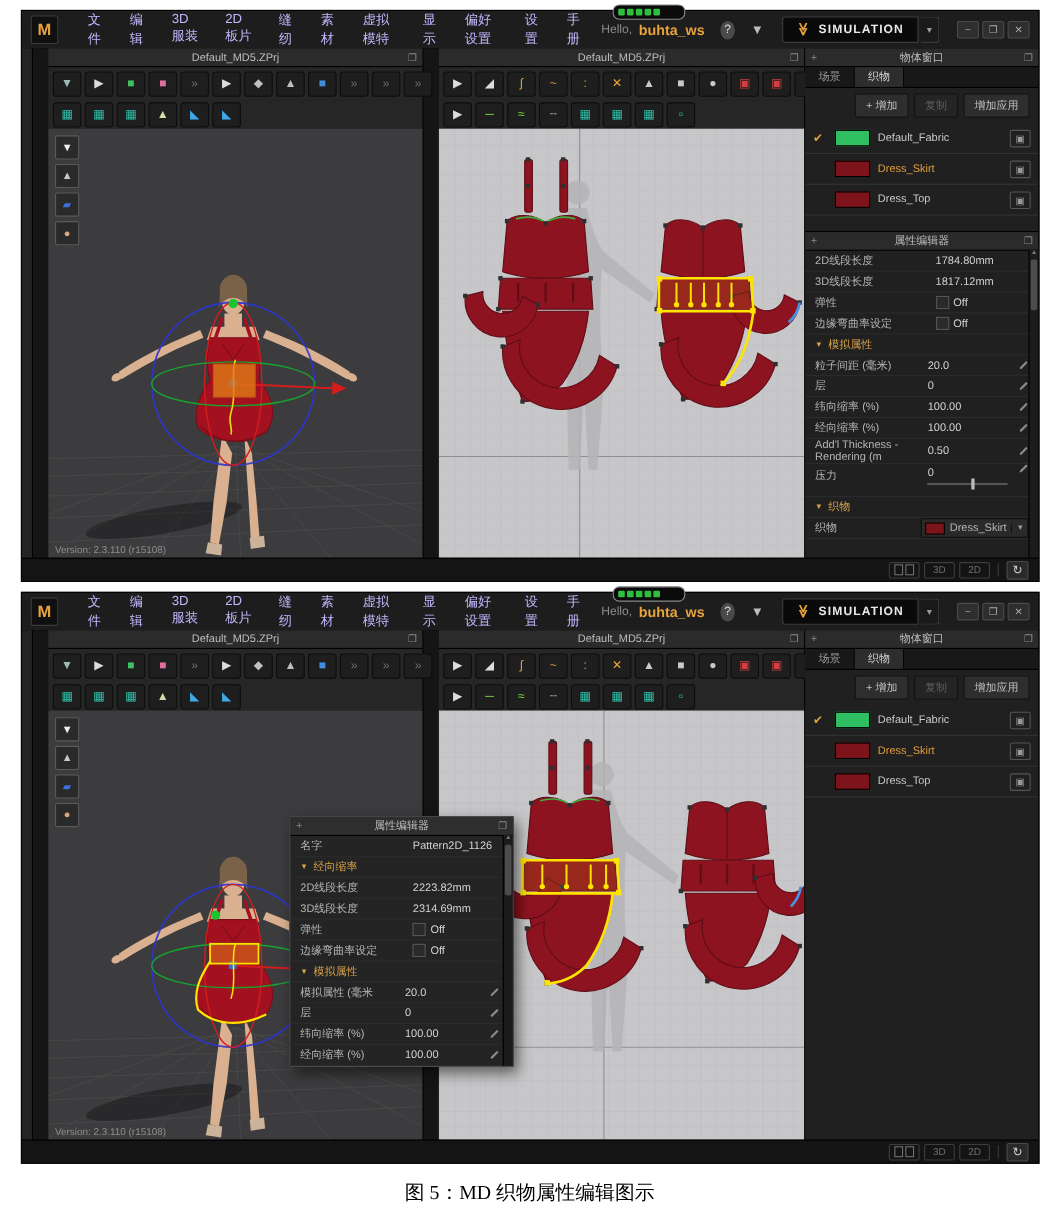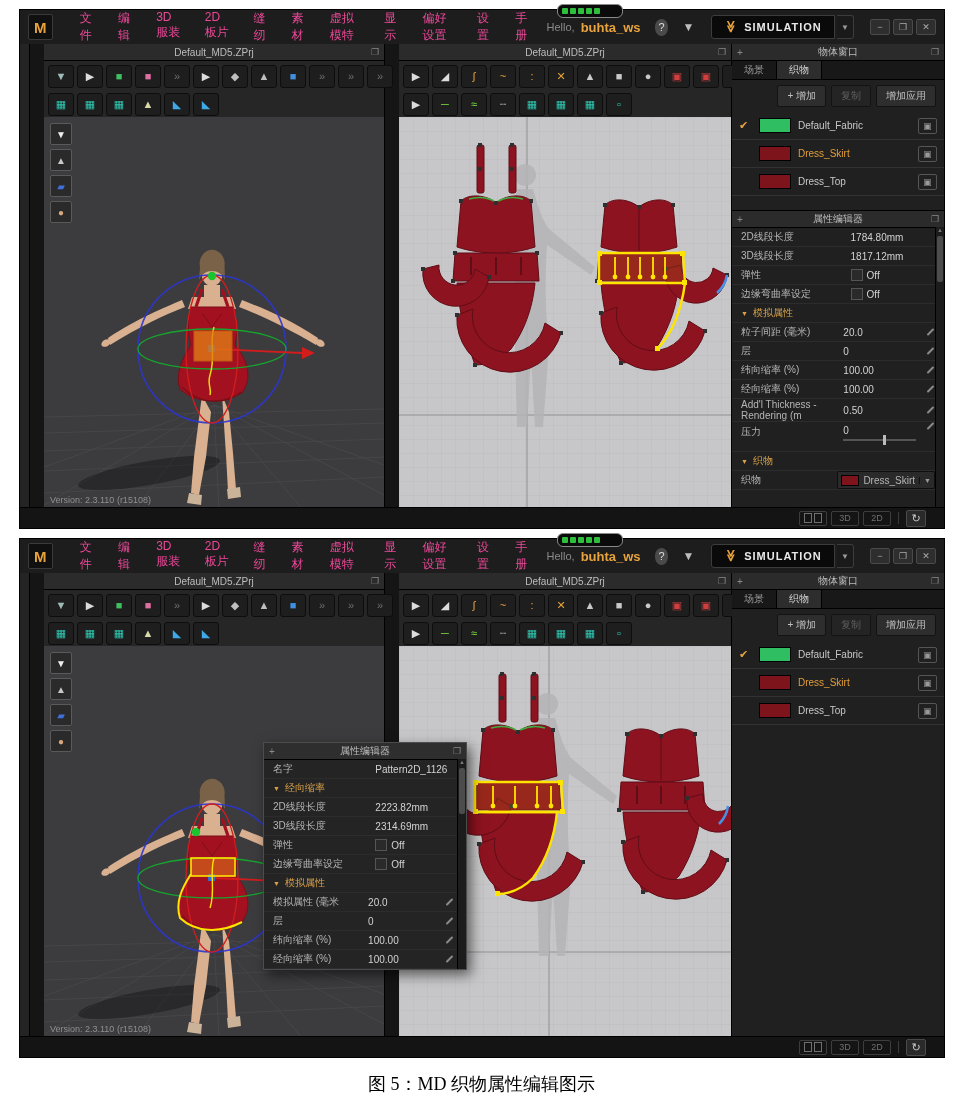--- a/index.html
+++ b/index.html
@@ -10,21 +10,21 @@
     padding:0 4px;z-index:9;}
   .capsule i{width:6px;height:6px;background:#2fbf3f;border-radius:1px;}
   .win{position:absolute;left:0;top:5px;right:0;bottom:0;background:#181818;border:1px solid #000;
     overflow:hidden;}
   
   .menubar{height:34px;background:#1d1d1d;border-bottom:1px solid #000;display:flex;
     align-items:center;padding:0 8px;gap:2px;}
   .logo{width:28px;height:24px;background:#101010;border:1px solid #3a3a3a;color:#e8a33d;
     font-weight:bold;font-size:15px;display:flex;align-items:center;justify-content:center;
     margin-right:14px;border-radius:2px;}
-  .mi{font-size:12px;color:#ec4899;padding:0 11px;cursor:default;}
+  .mi{font-size:12px;color:#c4b5fd;padding:0 11px;cursor:default;}
   .mspacer{flex:1;}
   .hello{font-size:11px;color:#8a8a8a;margin-right:4px;}
   .user{font-size:13px;color:#e8a33d;font-weight:bold;margin-right:12px;}
   .qicon{width:17px;height:17px;border-radius:50%;background:#4a4a4a;color:#ddd;font-size:11px;
     display:flex;align-items:center;justify-content:center;margin-right:10px;}
   .shirticon{width:20px;height:16px;color:#bdbdbd;font-size:12px;display:flex;align-items:center;
     justify-content:center;margin-right:12px;}
   .simbtn{height:22px;background:#0a0a0a;border:1px solid #3c3c3c;border-radius:3px 0 0 3px;
     color:#e9e9e9;font-size:11px;font-weight:bold;letter-spacing:1px;display:flex;gap:7px;
     padding:0 12px;align-items:center;}
@@ -89,21 +89,21 @@
   .slhandle{position:absolute;left:55%;top:-4px;width:3px;height:10px;background:#bbb;}
   .fdrop{flex:1;height:16px;background:#2a2a2a;border:1px solid #0f0f0f;display:flex;align-items:center;
     gap:4px;padding:0 3px;border-radius:2px;}
   .fdsw{width:16px;height:9px;border:1px solid #000;}
   .fdarr{margin-left:auto;font-size:7px;color:#9a9a9a;border-left:1px solid #0f0f0f;padding-left:4px;}
   .sbar{position:absolute;right:0;top:16px;bottom:0;width:8px;background:#1c1c1c;border-left:1px solid #000;
     display:flex;flex-direction:column;align-items:center;font-size:6px;color:#777;}
   .sthumb{width:6px;height:46px;background:#4c4c4c;border-radius:2px;margin-top:3px;}
   
   .botbar{position:absolute;bottom:0;height:20px;left:0;right:0;background:#141414;border-top:1px solid #000;
-    display:flex;align-items:center;justify-content:flex-end;gap:4px;padding:0 18px;}
+    display:flex;align-items:center;justify-content:flex-end;gap:4px;padding:0 9px;}
   .vbtn{min-width:22px;height:13px;border:1px solid #3d3d3d;color:#6f6f6f;font-size:9px;display:flex;
     align-items:center;justify-content:center;border-radius:2px;gap:2px;padding:0 2px;}
   .panes i{width:6px;height:8px;border:1px solid #6f6f6f;display:inline-block;}
   .vsep{width:1px;height:12px;background:#3a3a3a;margin:0 3px;}
   .refresh{width:18px;height:15px;background:#2a2a2a;border:1px solid #4a4a4a;color:#cfcfcf;font-size:11px;
     display:flex;align-items:center;justify-content:center;border-radius:2px;}
   
   .dialog{position:absolute;left:243px;top:203px;width:202px;background:#242424;border:1px solid #4c4c4c;
     box-shadow:4px 5px 12px rgba(0,0,0,.55);z-index:8;font-size:10px;color:#b5b5b5;}
   .dtitle{height:16px;background:#2e2e2e;border-bottom:1px solid #000;display:flex;align-items:center;

